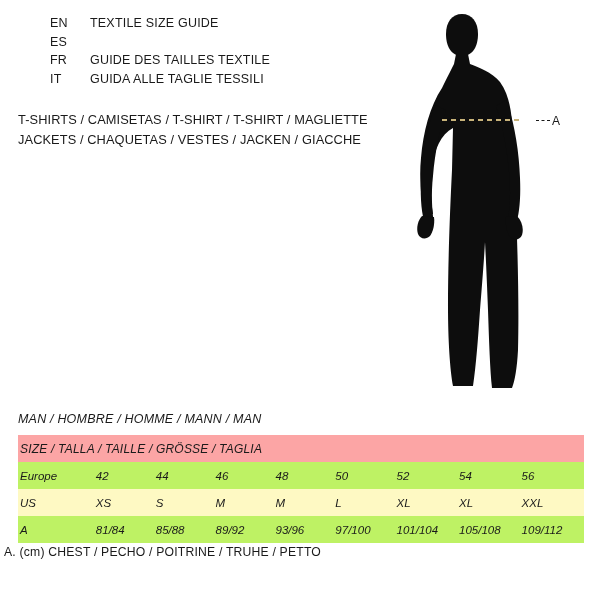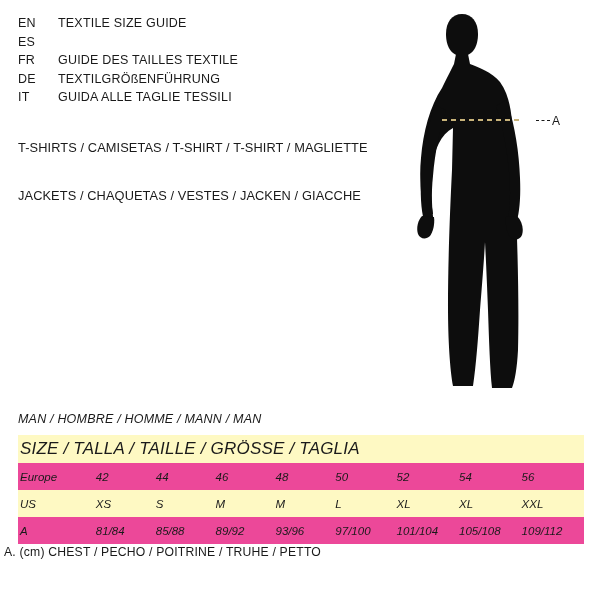--- a/index.html
+++ b/index.html
@@ -25,38 +25,38 @@
   }
   .lang-row {
     display: flex;
     font-size: 12.5px;
     line-height: 18.5px;
     letter-spacing: 0.2px;
   }
   .lang-code {
     width: 40px;
     flex: 0 0 40px;
+    margin-left: 32px;
   }
   .lang-text {
     flex: 1 1 auto;
   }
 
   
   .garment-block {
     position: absolute;
     top: 110px;
     left: 18px;
     width: 420px;
   }
   .garment-line {
     font-size: 12.8px;
     line-height: 20px;
     letter-spacing: 0.1px;
     font-weight: normal;
-    margin-top: 28px;
   }
 
   
   .figure-wrap {
     position: absolute;
     top: 10px;
     left: 400px;
     width: 200px;
     height: 400px;
   }
@@ -93,29 +93,29 @@
     border-collapse: collapse;
     width: 100%;
     font-size: 11.5px;
   }
   table.size-table td {
     padding: 4px 0 4px 0;
     vertical-align: middle;
     height: 19px;
   }
   tr.row-head td {
-    background: #fef9c3;
-    font-size: 17px;
+    background: #fca5a5;
+    font-size: 12px;
     letter-spacing: 0.2px;
   }
   tr.row-shade td {
     background: #fef9c3;
   }
   tr.row-plain td {
-    background: #ec4899;
+    background: #bef264;
   }
   .col-label {
     width: 86px;
     padding-left: 2px !important;
   }
   .cell-val {
     width: 68px;
     text-align: left;
   }
   .foot-note {
@@ -133,24 +133,20 @@
   <div class="lang-row">
     <div class="lang-code">EN</div>
     <div class="lang-text">TEXTILE SIZE GUIDE</div>
   </div>
   <div class="lang-row">
     <div class="lang-code">ES</div>
   </div>
   <div class="lang-row">
     <div class="lang-code">FR</div>
     <div class="lang-text">GUIDE DES TAILLES TEXTILE</div>
-  </div>
-  <div class="lang-row">
-    <div class="lang-code">DE</div>
-    <div class="lang-text">TEXTILGRÖßENFÜHRUNG</div>
   </div>
   <div class="lang-row">
     <div class="lang-code">IT</div>
     <div class="lang-text">GUIDA ALLE TAGLIE TESSILI</div>
   </div>
 </div>
 
 <div class="garment-block">
   <div class="garment-line">T-SHIRTS / CAMISETAS / T-SHIRT / T-SHIRT / MAGLIETTE</div>
   <div class="garment-line">JACKETS / CHAQUETAS / VESTES / JACKEN / GIACCHE</div>

